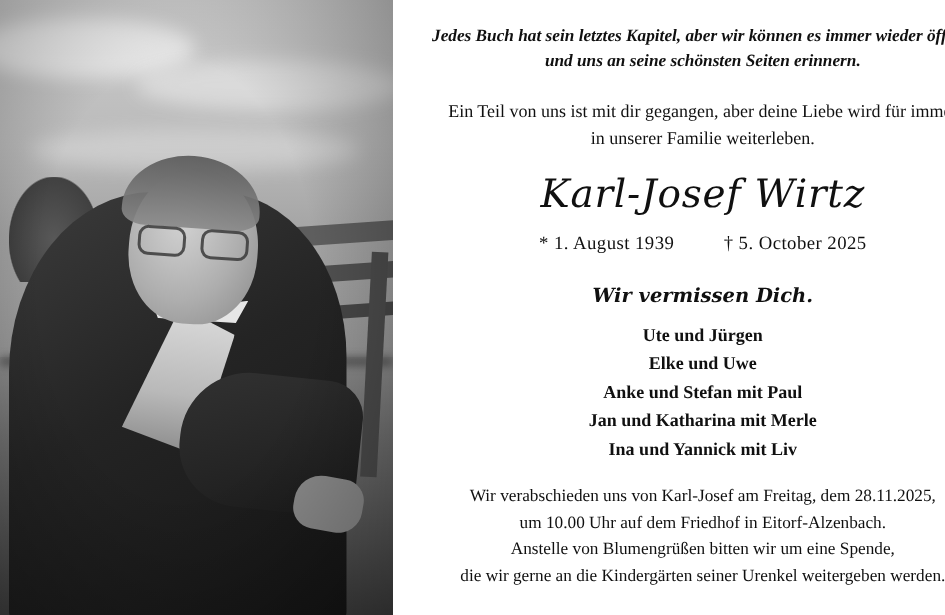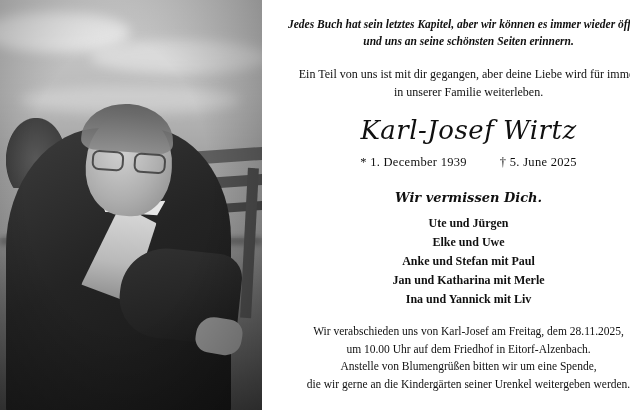--- a/index.html
+++ b/index.html
@@ -281,23 +281,23 @@
     </div>
 
     <div class="farewell">
       <div>Ein Teil von uns ist mit dir gegangen, aber deine Liebe wird für immer</div>
       <div>in unserer Familie weiterleben.</div>
     </div>
 
     <div class="name">Karl-Josef Wirtz</div>
 
     <div class="dates">
-      <span>* 1. December 1939</span>
+      <span>* 1. August 1939</span>
       <span class="sep"></span>
-      <span>† 5. June 2025</span>
+      <span>† 5. October 2025</span>
     </div>
 
     <div class="missyou">Wir vermissen Dich.</div>
 
     <div class="family">
       <div>Ute und Jürgen</div>
       <div>Elke und Uwe</div>
       <div>Anke und Stefan mit Paul</div>
       <div>Jan und Katharina mit Merle</div>
       <div>Ina und Yannick mit Liv</div>

